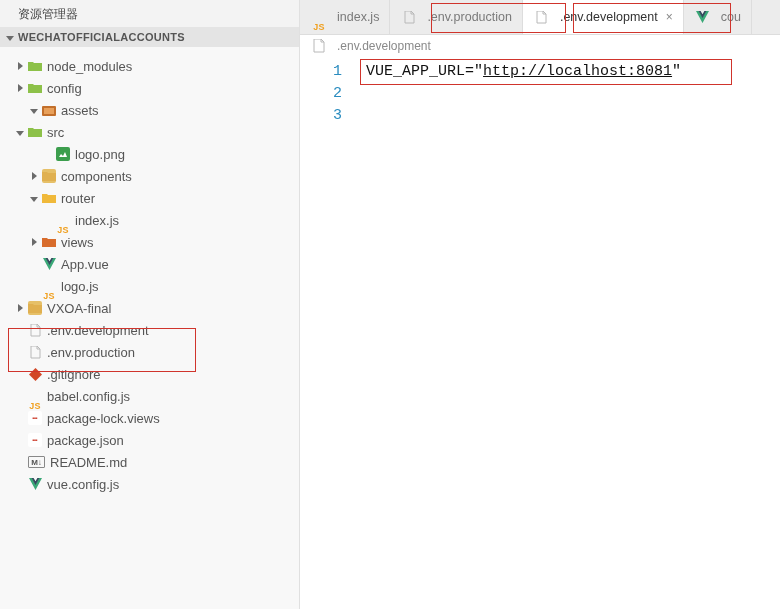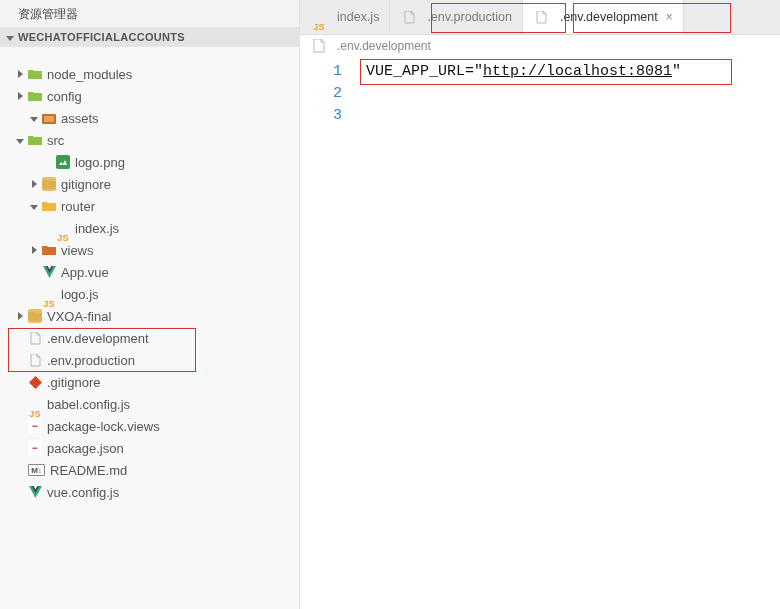--- a/index.html
+++ b/index.html
@@ -2,21 +2,21 @@
 <html><head>
 <meta charset="utf-8">
 <style>
   html,body{margin:0;padding:0;font-family:"Segoe UI",Arial,sans-serif;font-size:12px;color:#333;width:780px;height:609px;overflow:hidden;background:#fff;}
   .app{display:flex;height:609px;}
   
   .sidebar{width:299px;border-right:1px solid #e0e0e0;display:flex;flex-direction:column;background:#f8f8f8;justify-content:flex-end;}
   .sidebar-title{padding:6px 10px 4px 18px;font-size:12px;color:#444;background:#f3f3f3;}
   .sidebar-project{display:flex;align-items:center;padding:4px 10px 4px 6px;background:#e4e4e4;font-size:11px;letter-spacing:.3px;color:#555;font-weight:600;}
   .sidebar-project .chev{margin-right:4px;}
-  .tree{padding:16px 0 0 0;overflow:auto;flex:1;}
+  .tree{padding:8px 0 0 0;overflow:auto;flex:1;}
   .node{display:flex;align-items:center;height:20px;padding:1px 0;cursor:default;font-size:13px;color:#555;}
   .node .chev{width:12px;text-align:center;color:#555;font-size:10px;}
   .node .spacer{display:inline-block;}
   .icon{width:14px;height:14px;margin:0 5px 0 2px;display:inline-flex;align-items:center;justify-content:center;font-size:10px;border-radius:2px;}
   .icon-folder{background:#e6c068;color:#a77c1a;}
   .icon-assets{color:#c26f2b;}
   .icon-assets svg{display:block;}
   .icon-img{background:#3c9e4d;color:#fff;}
   .icon-js{color:#f0a020;font-weight:700;font-size:9px;letter-spacing:.2px;margin-top:19px;}
   .icon-json{color:#d04a3a;font-weight:700;font-size:8px;}
@@ -108,21 +108,21 @@
           <span>logo.png</span>
         </div>
         <div class="node">
           <span class="spacer" style="width: 28px;"></span>
           <span class="chev chev-right"></span>
           <span class="icon icon-folder">
             <svg width="14" height="11" viewBox="0 0 14 11">
               <path d="M0 1h5l1 1h8v8H0z" fill="#e0b050"></path>
             </svg>
           </span>
-          <span>gitignore</span>
+          <span>components</span>
         </div>
         <div class="node">
           <span class="spacer" style="width: 28px;"></span>
           <span class="chev chev-down"></span>
           <span class="icon">
             <svg width="14" height="11" viewBox="0 0 14 11">
               <path d="M0 1h5l1 1h8v8H0z" fill="#f0b93a"></path>
             </svg>
           </span>
           <span>router</span>
@@ -258,20 +258,29 @@
         </div>
         <div class="tab active">
           <span class="icon icon-file">
             <svg width="11" height="13" viewBox="0 0 11 13">
               <path d="M1 0h6l3 3v9H1z" fill="none" stroke="#b8b8b8"></path>
               <path d="M7 0v3h3" fill="none" stroke="#b8b8b8"></path>
             </svg>
           </span>
           <span>.env.development</span>
           <span class="close">×</span>
+        </div>
+        <div class="tab">
+          <span class="icon icon-vue">
+            <svg width="13" height="12" viewBox="0 0 13 12">
+              <path d="M0 0h3l3.5 6L10 0h3L6.5 12z" fill="#3aa877"></path>
+              <path d="M2.6 0h2l1.9 3.3L8.4 0h2L6.5 7z" fill="#34495e"></path>
+            </svg>
+          </span>
+          <span>cou</span>
         </div>
       </div>
     <div class="breadcrumb">
       <span class="icon icon-file">
         <svg width="12" height="14" viewBox="0 0 12 14">
             <path d="M1 0h7l3 3v10H1z" fill="none" stroke="#b8b8b8" stroke-width="1"></path>
             <path d="M8 0v3h3" fill="none" stroke="#b8b8b8" stroke-width="1"></path>
           </svg>
       </span>
       <span>.env.development</span>

